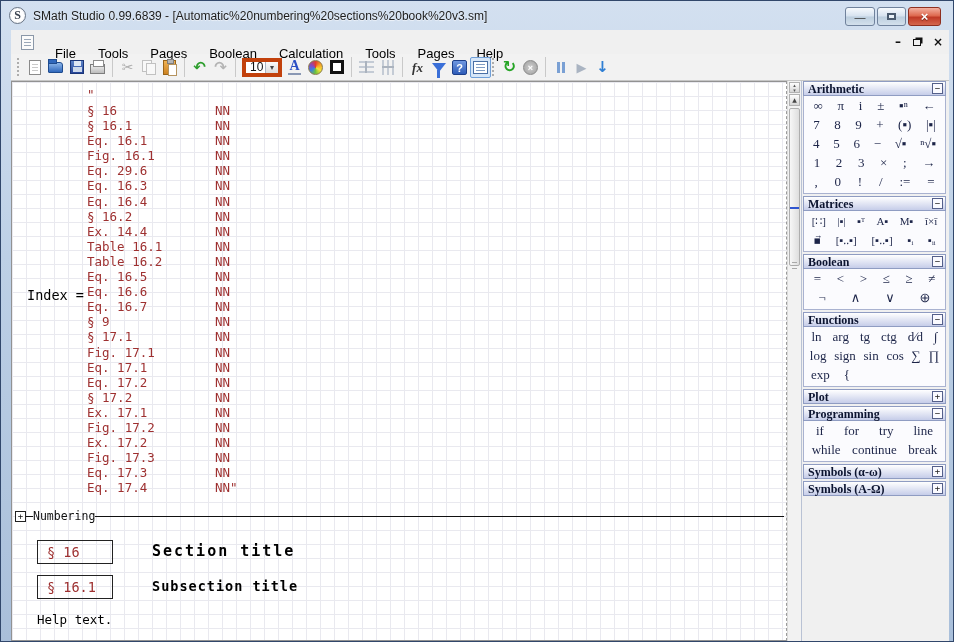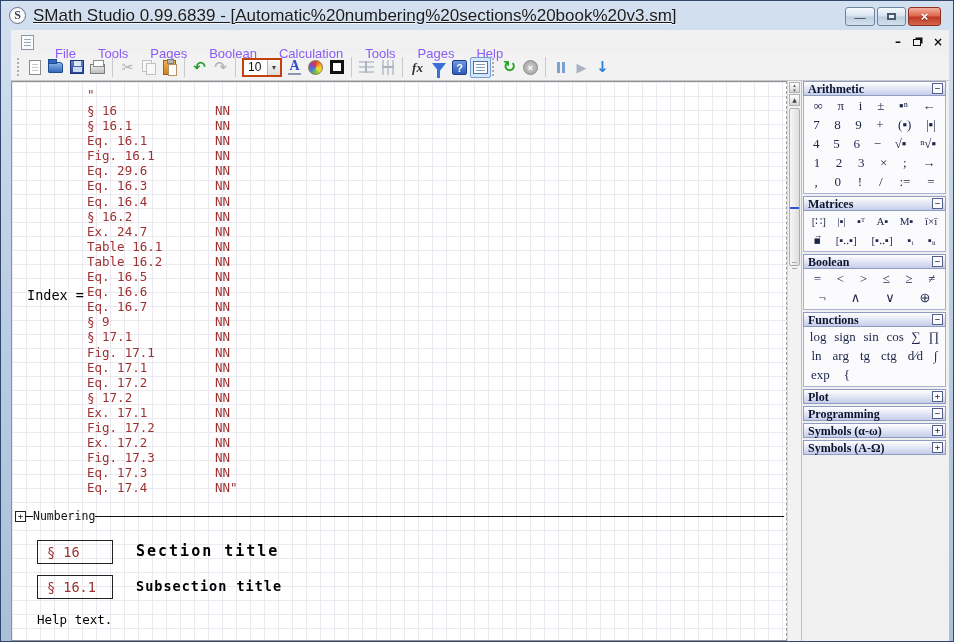--- a/index.html
+++ b/index.html
@@ -4,37 +4,37 @@
 <style>
   html,body{margin:0;padding:0;background:#888;}
   *{box-sizing:border-box;}
   .window{position:relative;width:954px;height:642px;overflow:hidden;
     background:linear-gradient(180deg,#d3e0f0 0%,#bdd0e6 40%,#a9bfda 100%);
     border:1px solid #31476b;font-family:"Liberation Sans",sans-serif;}
   
   .titlebar{position:absolute;top:0;left:0;right:0;height:29px;display:flex;align-items:center;padding-left:8px;}
   .logo{width:17px;height:17px;border-radius:50%;background:radial-gradient(#ffffff 55%,#d8dde6);border:1px solid #6a7686;
     color:#3a4350;font:bold 12px/15px "Liberation Serif",serif;text-align:center;margin-right:7px;}
-  .title-text{font-size:17px;color:#1b1b1b;text-shadow:0 1px 1px rgba(255,255,255,.7);text-decoration:underline;}
+  .title-text{font-size:12px;color:#1b1b1b;text-shadow:0 1px 1px rgba(255,255,255,.7);}
   .winbtns{position:absolute;top:6px;right:12px;display:flex;}
   .wbtn{height:19px;border:1px solid #70829c;border-radius:3px;margin-left:2px;display:flex;align-items:center;justify-content:center;
     background:linear-gradient(#f7fafd,#d6e2ef 48%,#bccede 52%,#d3e0ec);font-size:11px;color:#333;}
   .wbtn.min{width:30px;}
   .wbtn.max{width:29px;}
   .wbtn .restore-glyph{width:9px;height:7px;border:2px solid #4a5a6e;background:#e9f1f8;}
   .wbtn.close{width:33px;background:linear-gradient(#f3b0a0,#de6a50 45%,#c03a26 55%,#d4674e);border-color:#8e2f20;
     color:#fff;font:bold 13px/13px "Liberation Sans",sans-serif;text-shadow:0 1px 1px rgba(0,0,0,.4);}
   
   .client{position:absolute;top:29px;left:10px;width:938px;bottom:0;background:#f0f0f0;}
   
   .menubar{position:relative;height:24px;display:flex;align-items:center;padding-left:8px;background:#f0f0f0;}
   .doc-ico{width:13px;height:15px;background:#fbfbfb;border:1px solid #8a97a8;margin:0 10px 0 2px;position:relative;}
   .doc-ico::after{content:"";position:absolute;left:2px;top:3px;width:7px;height:8px;
     background:repeating-linear-gradient(#9aa7b8 0 1px,transparent 1px 3px);}
-  .menu-item{padding:3px 11px;font-size:13px;color:#8b5cf6;margin-top:23px;}
+  .menu-item{padding:3px 11px;font-size:13px;color:#000000;margin-top:23px;}
   .mdi-ctrls{position:absolute;right:6px;top:0;height:24px;display:flex;align-items:center;gap:12px;color:#111;}
   .mdi-ctrls .g{font:bold 12px/12px "DejaVu Sans",sans-serif;}
   .mdi-restore{width:8px;height:7px;border:1.5px solid #111;box-shadow:2px -2px 0 -0.5px #111;}
   
   .toolbar{height:27px;display:flex;align-items:center;padding-left:5px;background:#f2f2f2;border-bottom:1px solid #c6c6c6;}
   .grip{width:3px;height:18px;border-left:2px dotted #adadad;margin:0 4px 0 1px;}
   .tsep{width:1px;height:20px;background:#c9c9c9;margin:0 4px;}
   .tbtn{width:21px;height:21px;display:flex;align-items:center;justify-content:center;position:relative;}
   .g-cut{color:#aeaeae;font-size:14px;}
   .g-undo{color:#2d9e2d;font:bold 15px/15px "DejaVu Sans",sans-serif;}
@@ -57,21 +57,21 @@
   .i-save::after{content:"";position:absolute;left:2px;bottom:1px;width:9px;height:5px;background:#cdd9ec;}
   .i-print{width:15px;height:10px;background:linear-gradient(#efefef,#bdbdbd);border:1px solid #7d7d7d;position:relative;margin-top:4px;}
   .i-print::before{content:"";position:absolute;left:2px;top:-5px;width:9px;height:5px;background:#fff;border:1px solid #8c8c8c;}
   .i-copy{width:16px;height:16px;position:relative;opacity:.55;}
   .i-copy::before,.i-copy::after{content:"";position:absolute;width:8px;height:10px;background:#fdfdfd;border:1px solid #9a9a9a;}
   .i-copy::before{left:1px;top:1px;}
   .i-copy::after{left:5px;top:4px;}
   .i-paste{width:13px;height:15px;background:linear-gradient(#f0b253,#cd8322);border:1px solid #99651a;position:relative;}
   .i-paste::before{content:"";position:absolute;left:3px;top:-2px;width:5px;height:3px;background:#b5b5b5;border:1px solid #7e7e7e;}
   .i-paste::after{content:"";position:absolute;left:4px;top:3px;width:7px;height:10px;background:#fff;border:1px solid #b5935f;}
-  .combo{width:40px;height:19px;background:#fff;border:2px solid #c2410c;display:flex;align-items:center;margin:0 2px;}
+  .combo{width:40px;height:19px;background:#fff;border:4px solid #c2410c;display:flex;align-items:center;margin:0 2px;}
   .combo .val{flex:1;font-size:12px;padding-left:4px;color:#111;}
   .combo .arr{width:13px;height:100%;display:flex;align-items:center;justify-content:center;font-size:8px;color:#444;
     background:linear-gradient(#fafafa,#dcdcdc);border-left:1px solid #aab6c4;}
   .i-palette{width:15px;height:15px;border-radius:50%;border:1px solid #8a7a4a;
     background:conic-gradient(#e23b2e,#f7a325,#f3e33b,#6fc23b,#3b7fe2,#8a46c0,#e23b2e);}
   .i-border{width:14px;height:14px;border:3px solid #111;background:#fff;}
   .i-alignh{width:15px;height:12px;background:
     linear-gradient(90deg,transparent 6px,#9aa4b2 6px 8px,transparent 8px),
     repeating-linear-gradient(#b9c2cf 0 2px,transparent 2px 5px);opacity:.8;}
   .i-alignv{width:12px;height:15px;background:
@@ -98,21 +98,21 @@
   .idx-row{display:flex;white-space:pre;}
   .idx-row .l{width:128px;}
   .num-line{position:absolute;left:3px;right:2px;top:428px;display:flex;align-items:center;color:#111;
     font:11.5px/13px "DejaVu Sans Mono",monospace;}
   .num-box{width:11px;height:11px;border:1px solid #222;background:#fff;font:9px/9px "DejaVu Sans Mono",monospace;
     text-align:center;flex:none;}
   .num-dash{width:7px;border-top:1.5px solid #111;flex:none;}
   .num-rule{flex:1;border-top:1.5px solid #111;}
   .sec-box{position:absolute;left:25px;width:76px;height:24px;border:1px solid #222;background:transparent;
     color:#9e3030;font:13.5px/22px "DejaVu Sans Mono",monospace;padding-left:9px;}
-  .sec-title{position:absolute;left:124px;color:#000;font-weight:bold;font-family:"DejaVu Sans Mono",monospace;}
+  .sec-title{position:absolute;left:112px;color:#000;font-weight:bold;font-family:"DejaVu Sans Mono",monospace;padding-left:28px;}
   .t1{top:460px;font-size:15px;letter-spacing:2px;}
   .t2{top:496px;font-size:13.5px;letter-spacing:1px;}
   .some-text{position:absolute;left:25px;top:530px;font:12.5px/15px "DejaVu Sans Mono",monospace;color:#000;}
   
   .vscroll{position:relative;width:14px;background:#f2f2f2;border-left:1px solid #dadada;}
   .sb-split{height:11px;margin:1px 1px 0 1px;background:linear-gradient(#fefefe,#d6d6d6);border:1px solid #b2b2b2;
     font:5px/5px "DejaVu Sans",sans-serif;text-align:center;color:#555;}
   .sb-up{height:12px;margin:1px 1px 0 1px;background:linear-gradient(#fefefe,#d6d6d6);border:1px solid #b2b2b2;
     font:6px/10px "DejaVu Sans",sans-serif;text-align:center;color:#444;}
   .sb-thumb{position:absolute;left:1px;right:1px;top:27px;height:158px;border:1px solid #aeaeae;border-radius:2px;
@@ -302,21 +302,21 @@
               <span class="l">Eq. 16.4</span>
               <span class="v">NN</span>
             </div>
 
             <div class="idx-row">
               <span class="l">§ 16.2</span>
               <span class="v">NN</span>
             </div>
 
             <div class="idx-row">
-              <span class="l">Ex. 24.7</span>
+              <span class="l">Ex. 14.4</span>
               <span class="v">NN</span>
             </div>
 
             <div class="idx-row">
               <span class="l">Table 16.1</span>
               <span class="v">NN</span>
             </div>
 
             <div class="idx-row">
               <span class="l">Table 16.2</span>
@@ -534,56 +534,72 @@
 
         <div class="pal pal-func">
           <div class="pal-h">
             <span class="t">Functions</span>
             <span class="tog">−</span>
           </div>
           <div class="pal-b">
 
           <div class="p-row">
 
+            <span class="p-it">ln</span>
+                <span class="p-it">arg</span>
+                <span class="p-it">tg</span>
+                <span class="p-it">ctg</span>
+                <span class="p-it">d∕d</span>
+                <span class="p-it">∫</span>
+              </div>
+              <div class="p-row">
+
             <span class="p-it">log</span>
                 <span class="p-it">sign</span>
                 <span class="p-it">sin</span>
                 <span class="p-it">cos</span>
                 <span class="p-it">∑</span>
                 <span class="p-it">∏</span>
               </div>
               <div class="p-row">
 
-            <span class="p-it">ln</span>
-                <span class="p-it">arg</span>
-                <span class="p-it">tg</span>
-                <span class="p-it">ctg</span>
-                <span class="p-it">d∕d</span>
-                <span class="p-it">∫</span>
-              </div>
-              <div class="p-row">
-
             <span class="p-it">exp</span>
                 <span class="p-it">{</span>
               </div>
             </div>
         </div>
 
         <div class="pal">
           <div class="pal-h">
             <span class="t">Plot</span>
             <span class="tog">+</span>
           </div>
         </div>
 
         <div class="pal">
           <div class="pal-h">
             <span class="t">Programming</span>
             <span class="tog">−</span>
           </div>
+          <div class="pal-b">
+
+          <div class="p-row">
+
+            <span class="p-it">if</span>
+                <span class="p-it">for</span>
+                <span class="p-it">try</span>
+                <span class="p-it">line</span>
+              </div>
+              <div class="p-row">
+
+            <span class="p-it">while</span>
+                <span class="p-it">continue</span>
+                <span class="p-it">break</span>
+              </div>
+            </div>
         </div>
 
         <div class="pal">
           <div class="pal-h">
             <span class="t">Symbols (α-ω)</span>
             <span class="tog">+</span>
           </div>
         </div>
 
         <div class="pal">

